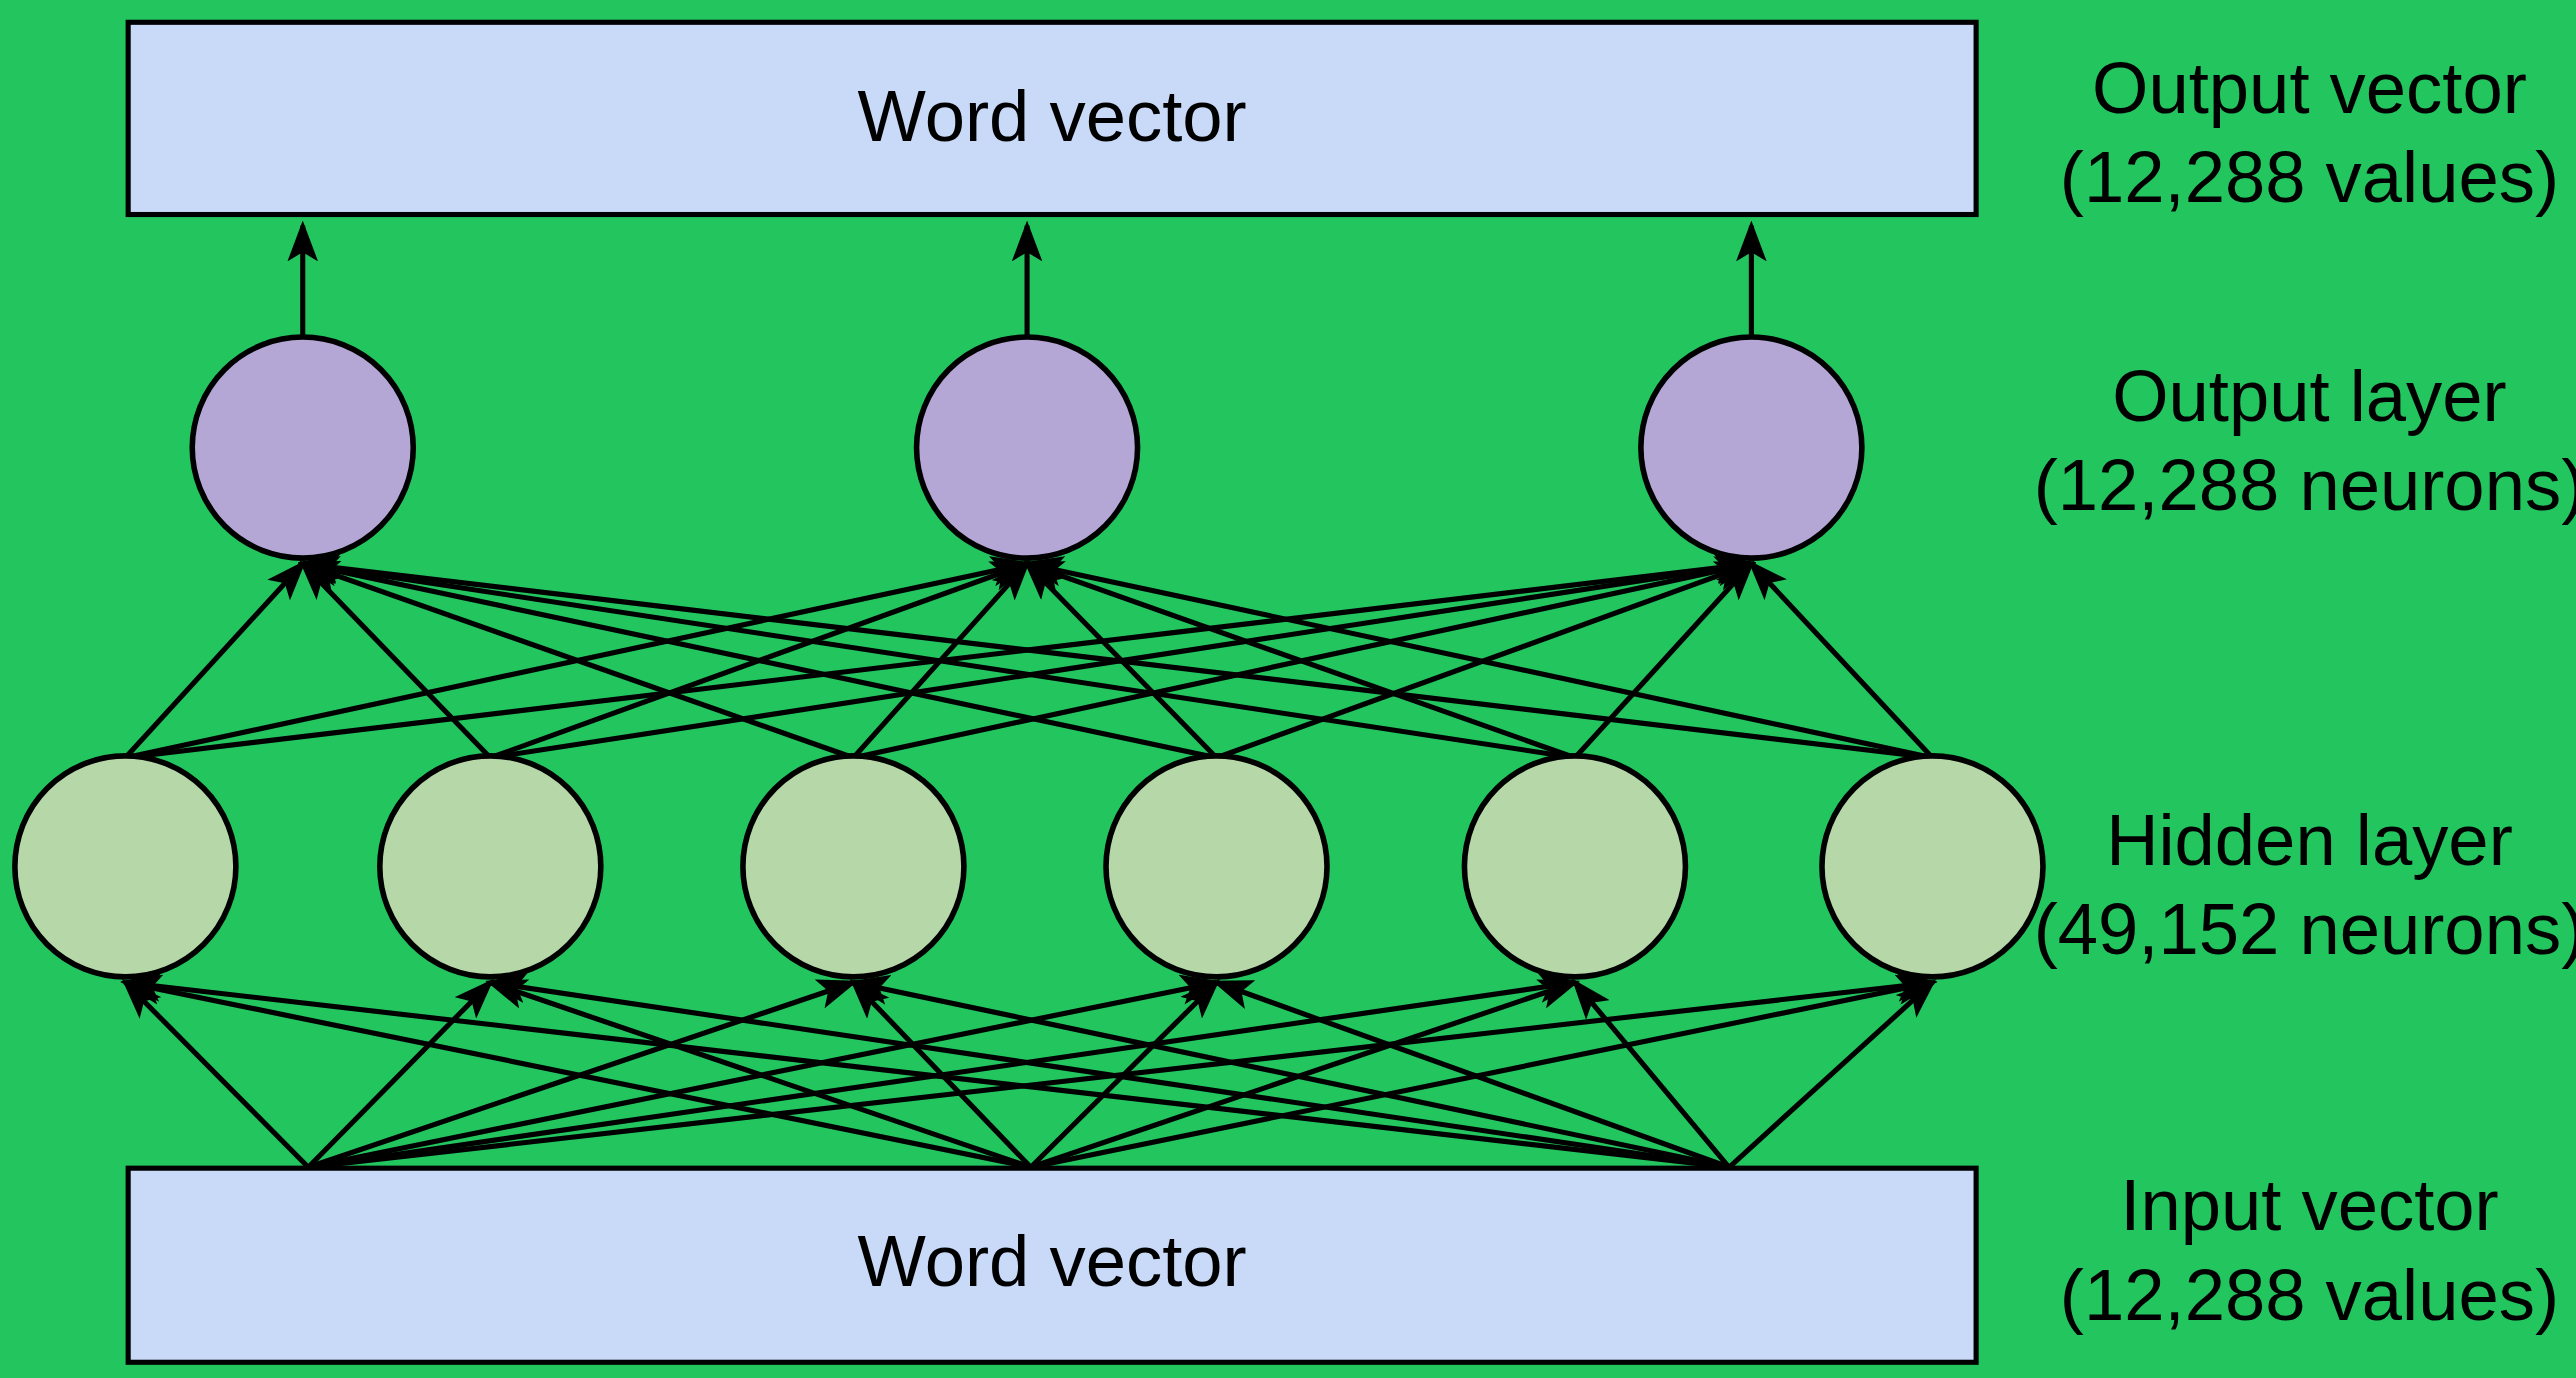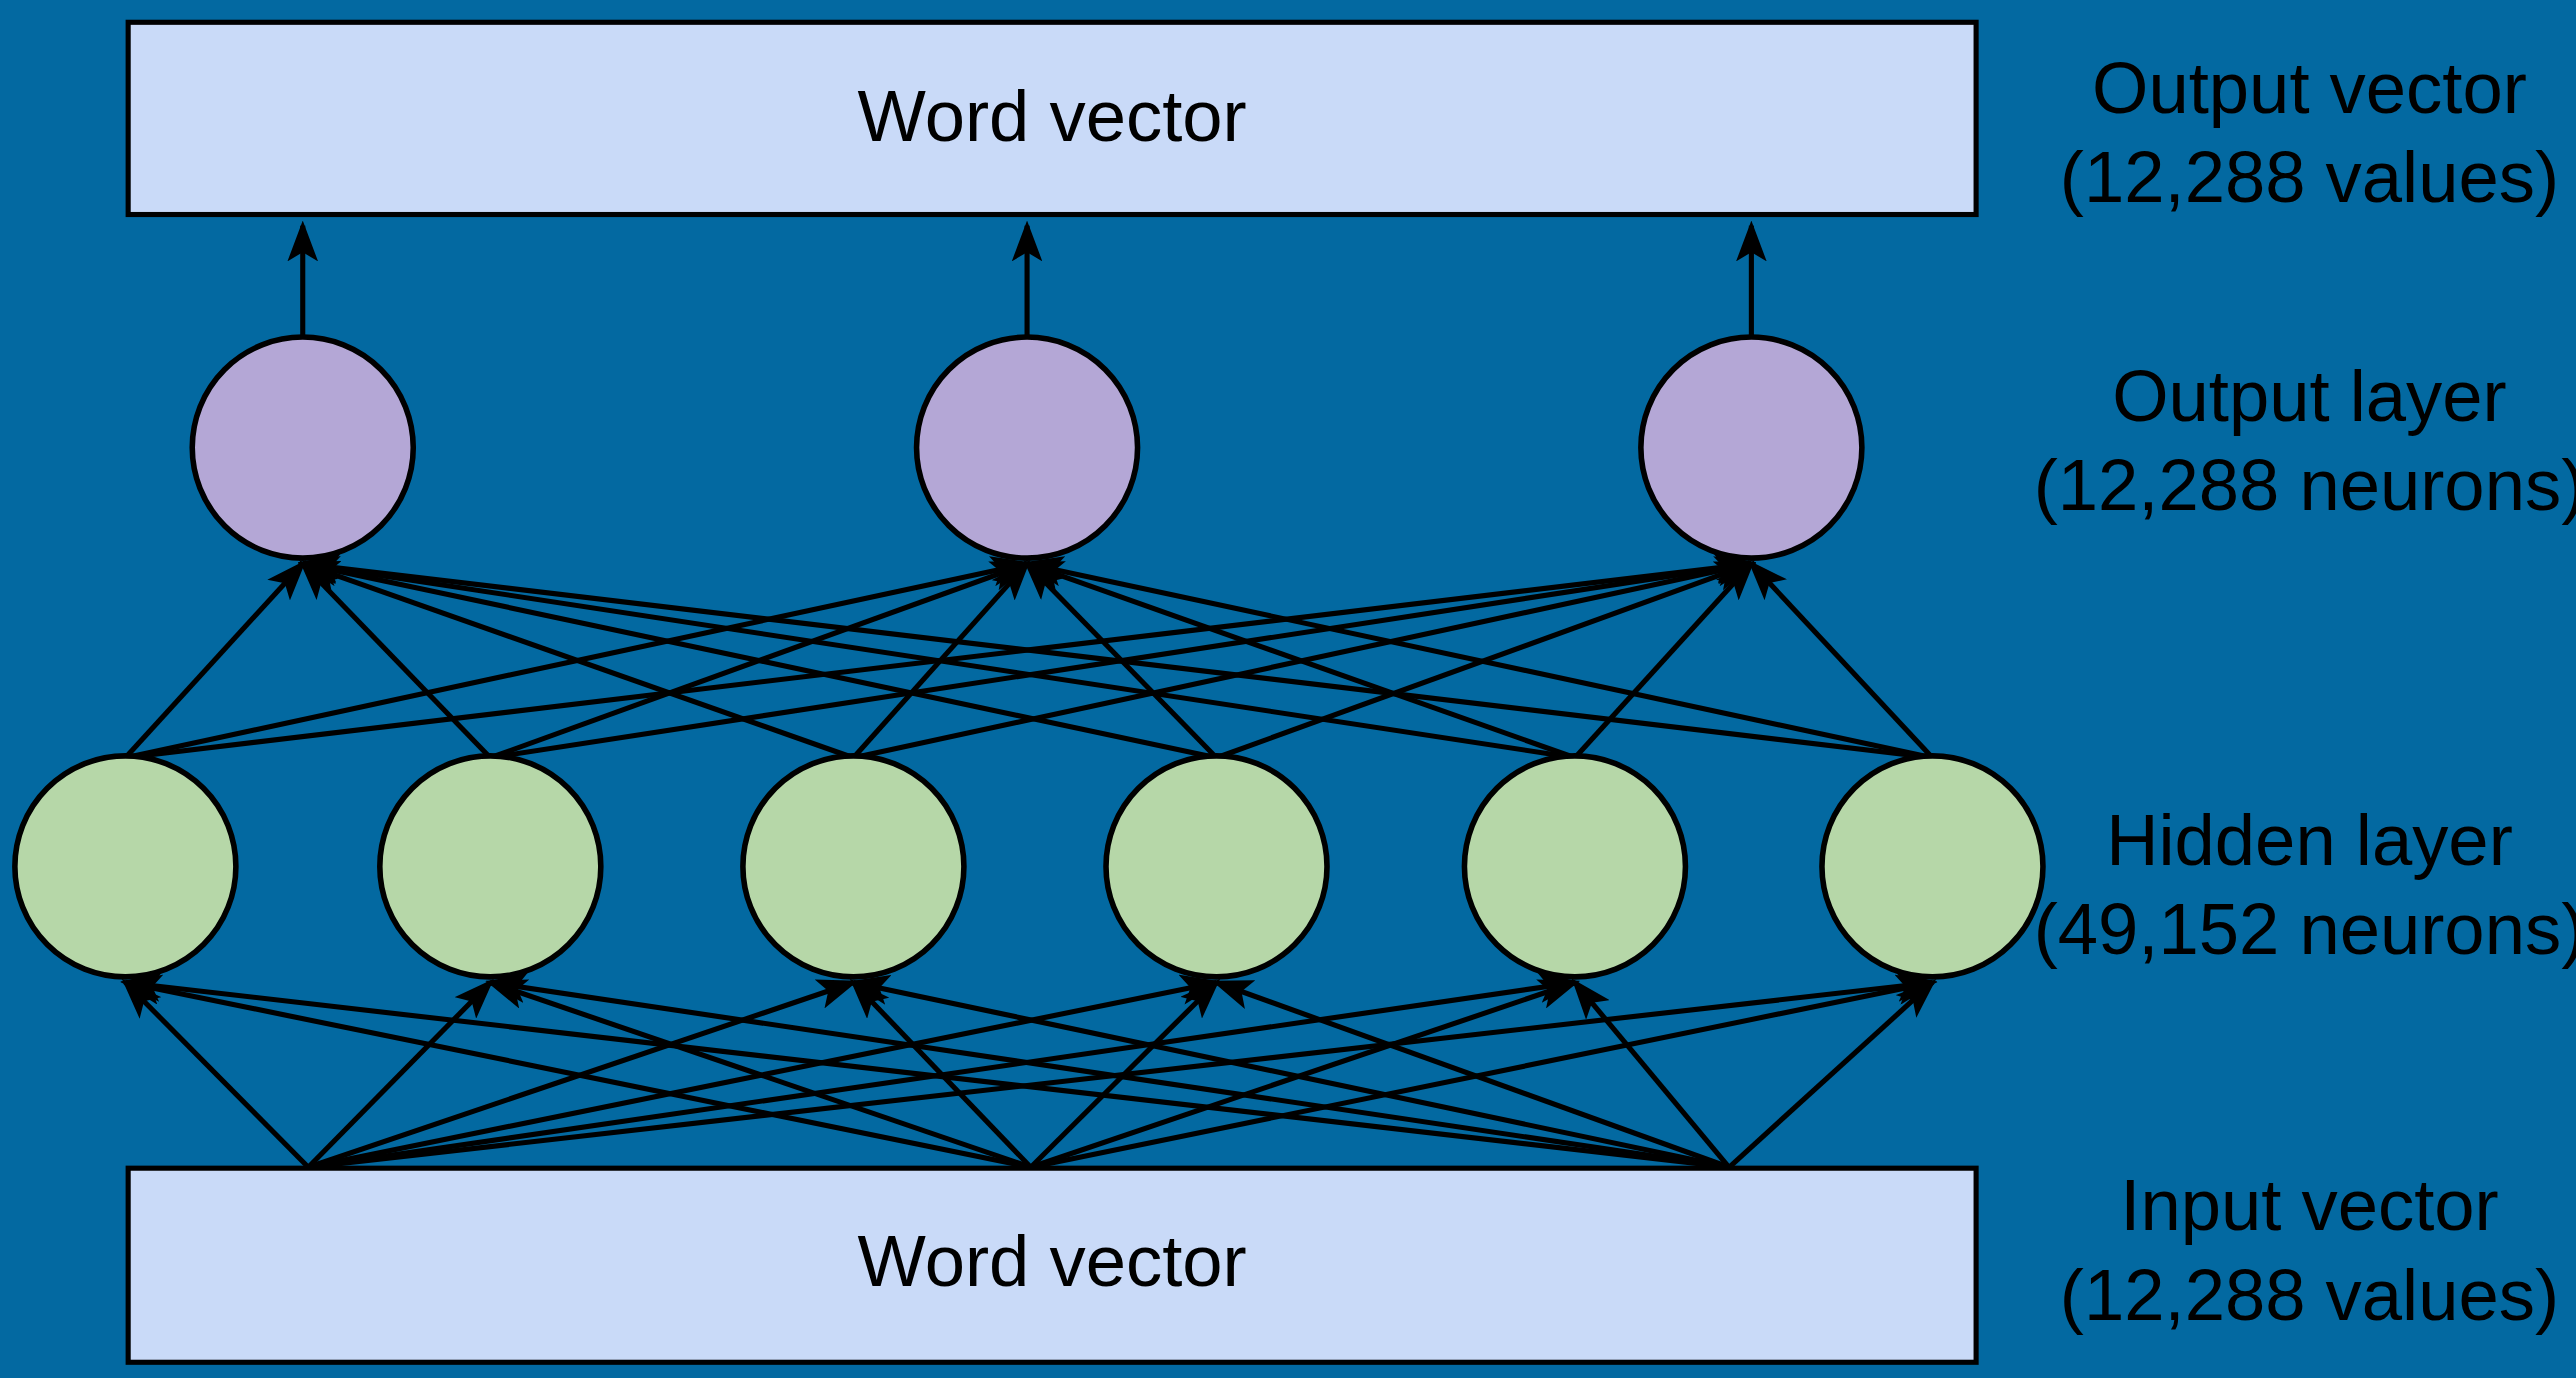--- a/index.html
+++ b/index.html
@@ -2,21 +2,21 @@
 <html style="font-size:15px"><head>
 <meta charset="utf-8">
 <style>
   html, body {
     margin: 0;
     padding: 0;
     background: #ffffff;
   }
   .stage {
     width: 100%;
-    background: #0369a1;
+    background: #22c55e;
   }
   svg {
     display: block;
     width: 100%;
     height: auto;
     font-family: "Liberation Sans", sans-serif;
   }
   .box-label {
     font-size: 78px;
     fill: #000000;

